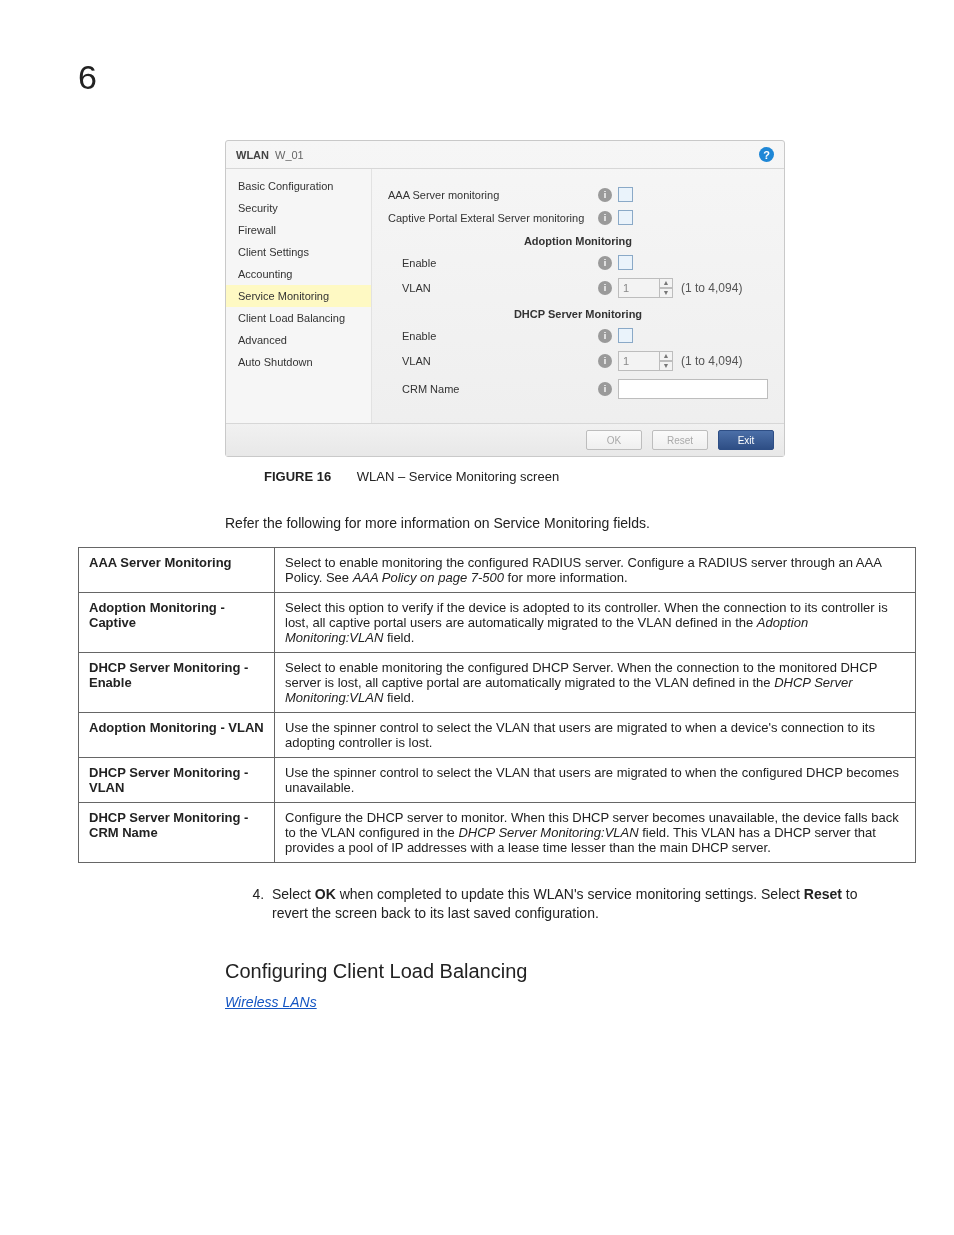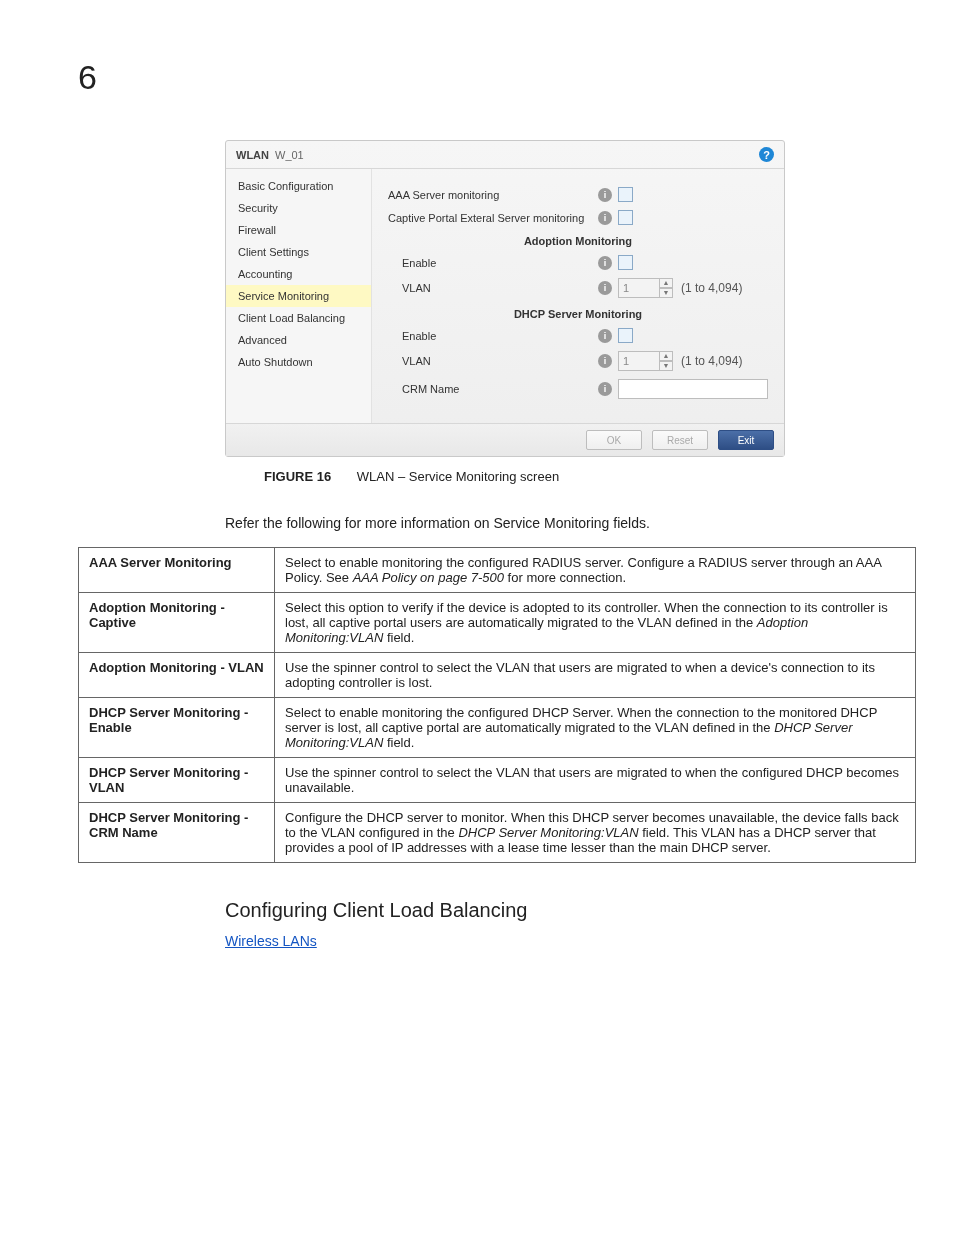--- a/index.html
+++ b/index.html
@@ -48,21 +48,21 @@
   table.ref { border-collapse: collapse; width: 838px; margin: 0 auto 0 8px; font-size: 13px; }
   table.ref td { border: 1px solid #666; padding: 7px 10px; vertical-align: top; }
   table.ref td.key { width: 196px; font-weight: 700; }
   .it { font-style: italic; }
 
   ol.step { margin: 22px 0 0 180px; font-size:14px; max-width: 700px; }
   ol.step li { margin-left: 18px; padding-left: 4px; line-height:1.4; }
   .b { font-weight:700; }
 
   h2.section { font-family: Arial, sans-serif; font-weight: 400; font-size: 20px; margin: 36px 0 10px 155px; color:#222; }
-  .link { color:#1455c2; font-size:14px; margin-left:155px; }
+  .link { color:#1455c2; font-style: italic; font-size:14px; margin-left:155px; }
 </style>
 </head>
 <body>
 
 <div class="page">
   <div class="page-num">6</div>
 
   
   <div class="shot">
     <div class="shot-title">
@@ -156,41 +156,46 @@
     <span class="cap-label">FIGURE 16</span>
     <span class="cap-text">WLAN – Service Monitoring screen</span>
   </div>
 
   <p class="para">Refer the following for more information on Service Monitoring fields.</p>
 
   <table class="ref">
     <tbody id="tbody">
         <tr>
           <td class="key">AAA Server Monitoring</td>
-          <td><span>Select to enable monitoring the configured RADIUS server. Configure a RADIUS server through an AAA Policy. See </span><span class="it">AAA Policy on page 7-500</span><span> for more connection.</span></td>
+          <td><span>Select to enable monitoring the configured RADIUS server. Configure a RADIUS server through an AAA Policy. See </span><span class="it">AAA Policy on page 7-500</span><span> for more information.</span></td>
         </tr>
         <tr>
           <td class="key">Adoption Monitoring - Captive</td>
           <td><span>Select this option to verify if the device is adopted to its controller. When the connection to its controller is lost, all captive portal users are automatically migrated to the VLAN defined in the </span><span class="it">Adoption Monitoring:VLAN</span><span> field.</span></td>
         </tr>
         <tr>
+          <td class="key">DHCP Server Monitoring - Enable</td>
+          <td><span>Select to enable monitoring the configured DHCP Server. When the connection to the monitored DHCP server is lost, all captive portal are automatically migrated to the VLAN defined in the </span><span class="it">DHCP Server Monitoring:VLAN</span><span> field.</span></td>
+        </tr>
+        <tr>
           <td class="key">Adoption Monitoring - VLAN</td>
           <td><span>Use the spinner control to select the VLAN that users are migrated to when a device's connection to its adopting controller is lost.</span></td>
         </tr>
         <tr>
-          <td class="key">DHCP Server Monitoring - Enable</td>
-          <td><span>Select to enable monitoring the configured DHCP Server. When the connection to the monitored DHCP server is lost, all captive portal are automatically migrated to the VLAN defined in the </span><span class="it">DHCP Server Monitoring:VLAN</span><span> field.</span></td>
-        </tr>
-        <tr>
           <td class="key">DHCP Server Monitoring - VLAN</td>
           <td><span>Use the spinner control to select the VLAN that users are migrated to when the configured DHCP becomes unavailable.</span></td>
         </tr>
         <tr>
           <td class="key">DHCP Server Monitoring - CRM Name</td>
           <td><span>Configure the DHCP server to monitor. When this DHCP server becomes unavailable, the device falls back to the VLAN configured in the </span><span class="it">DHCP Server Monitoring:VLAN</span><span> field. This VLAN has a DHCP server that provides a pool of IP addresses with a lease time lesser than the main DHCP server.</span></td>
         </tr>
       </tbody>
   </table>
 
+  <ol class="step" start="4">
+    <li>
+      <span>Select </span><span class="b">OK</span><span> when completed to update this WLAN's service monitoring settings. Select </span><span class="b">Reset</span><span> to revert the screen back to its last saved configuration.</span>
+    </li>
+  </ol>
 
   <h2 class="section">Configuring Client Load Balancing</h2>
   <a class="link" href="#">Wireless LANs</a>
 </div>
 
 </body></html>

